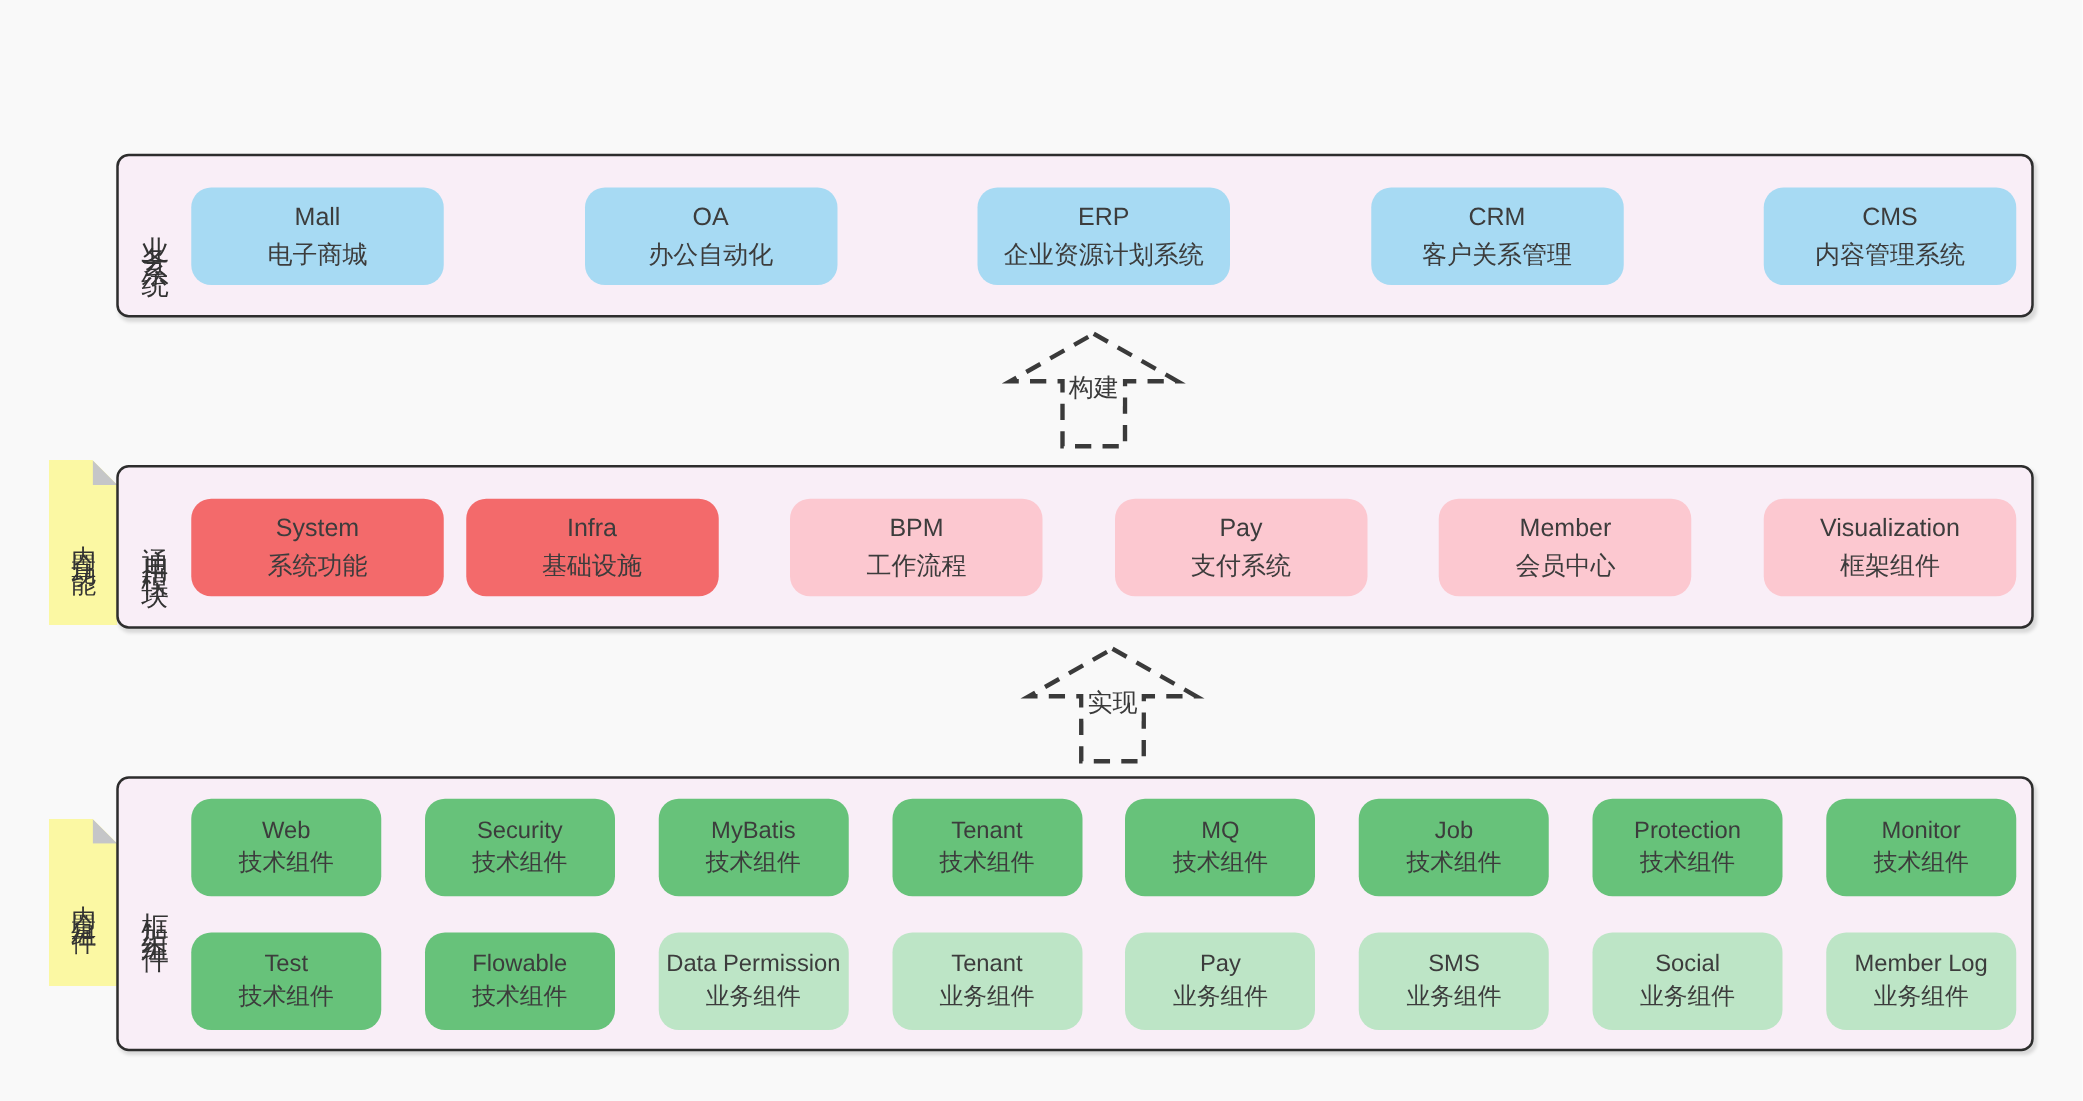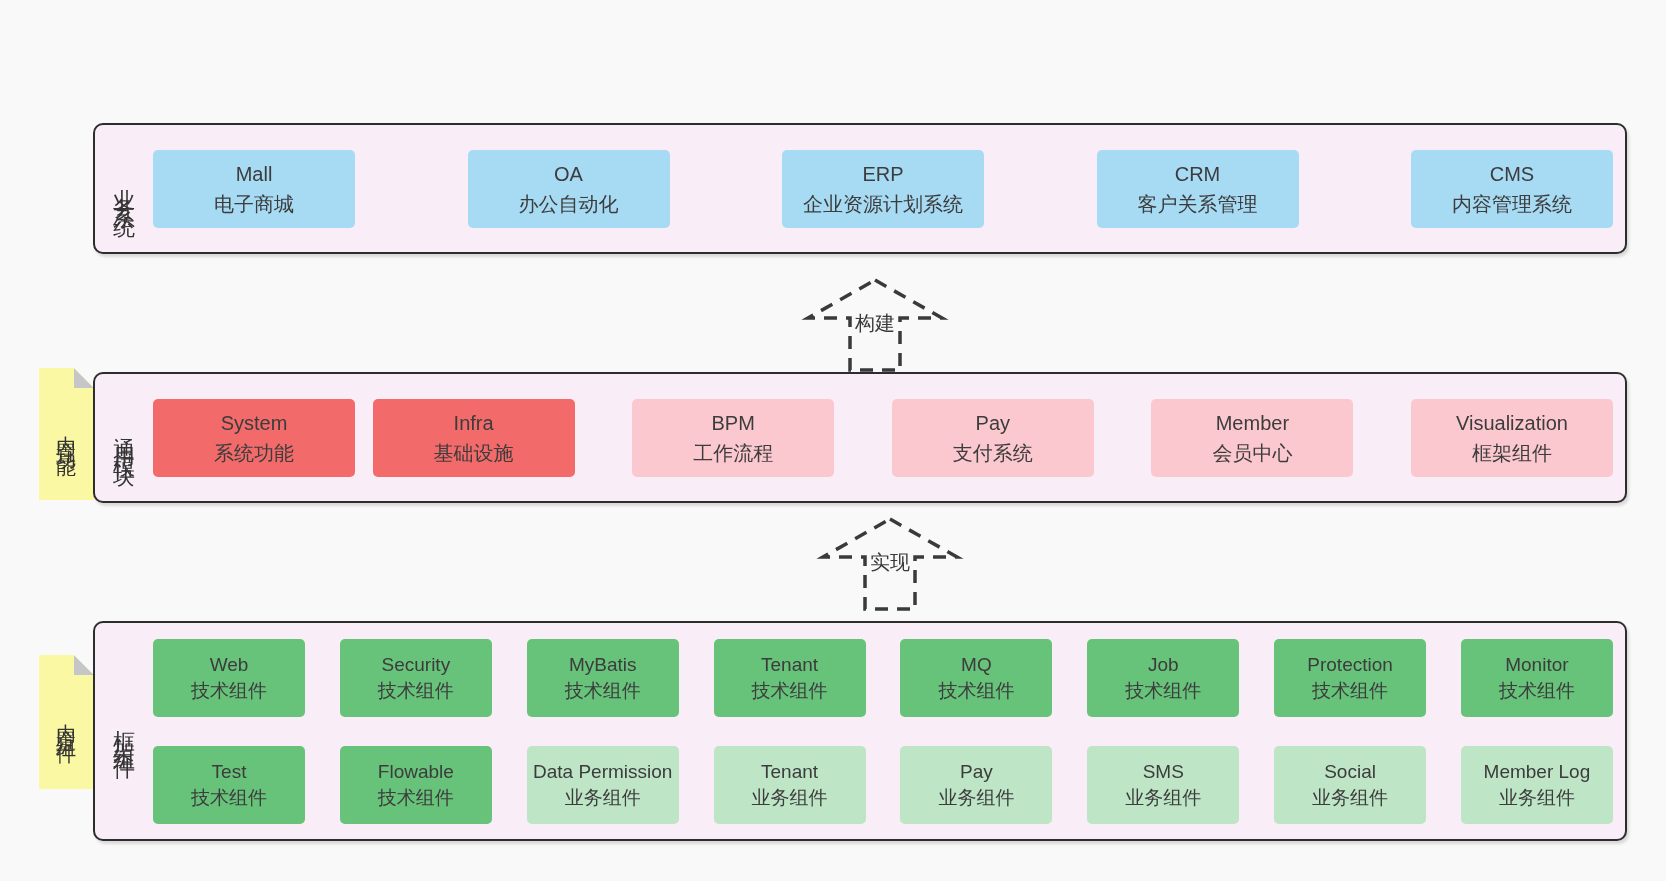--- a/index.html
+++ b/index.html
@@ -22,21 +22,21 @@
   .vlabel { flex:0 0 58px; display:flex; align-items:center; justify-content:center; }
   .vlabel span {
     writing-mode:vertical-rl; text-orientation:upright;
     font-size:22px; letter-spacing:9px; color:#333; line-height:1;
   }
   .row  { flex:1; display:flex; align-items:center; justify-content:space-between; padding-right:12px; }
   .rows { flex:1; display:flex; flex-direction:column; justify-content:center; gap:29px; padding-right:12px; }
   .rows .row { flex:0 0 auto; padding-right:0; }
   
   .box {
-    box-sizing:border-box; height:78px; border-radius:5px;
+    box-sizing:border-box; height:78px; border-radius:16px;
     display:flex; flex-direction:column; align-items:center; justify-content:center;
     text-align:center; font-size:20px; line-height:30px; color:#3c3c3c;
   }
   .box.w1 { width:202px; }
   .box.w2 { width:152px; font-size:19px; line-height:26px; }
   .c-blue       { background:var(--c-blue); }
   .c-red        { background:var(--c-red); }
   .c-pink       { background:var(--c-pink);margin-left:40px; }
   .c-green      { background:var(--c-green);justify-content:center; }
   .c-lightgreen { background:var(--c-lightgreen); }
@@ -53,21 +53,21 @@
     position:absolute; top:0; right:0; width:20px; height:20px;
     background:var(--c-fold);
     clip-path:polygon(0 0, 100% 100%, 0 100%);
   }
   .note .note-text {
     writing-mode:vertical-rl; text-orientation:upright;
     font-size:20px; letter-spacing:7px; color:#333; line-height:1;
   }
   
   .arrow { position:absolute; width:140px; height:96px; z-index:0; }
-  #arrow-build     { left:805px; top:277px; }
+  #arrow-build     { left:805px; top:264px; }
   #arrow-implement { left:820px; top:516px; }
   .arrow svg { position:absolute; left:0; top:0; width:100%; height:100%; overflow:visible; }
   .arrow .arrow-label {
     position:absolute; left:50%; top:32px; transform:translateX(-50%);
     background:var(--c-page_bg); padding:1px 3px;
     font-size:20px; color:#3a3a3a; white-space:nowrap;
   }
 </style>
 </head>
 <body>

